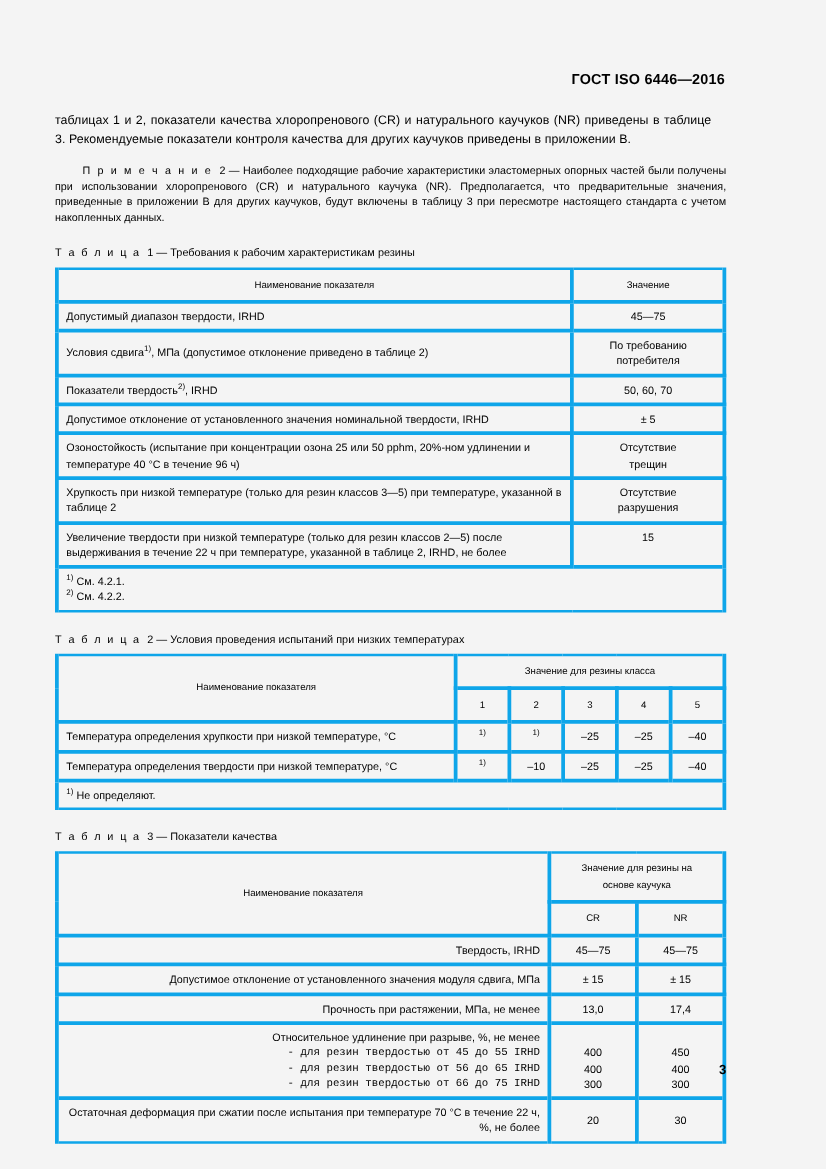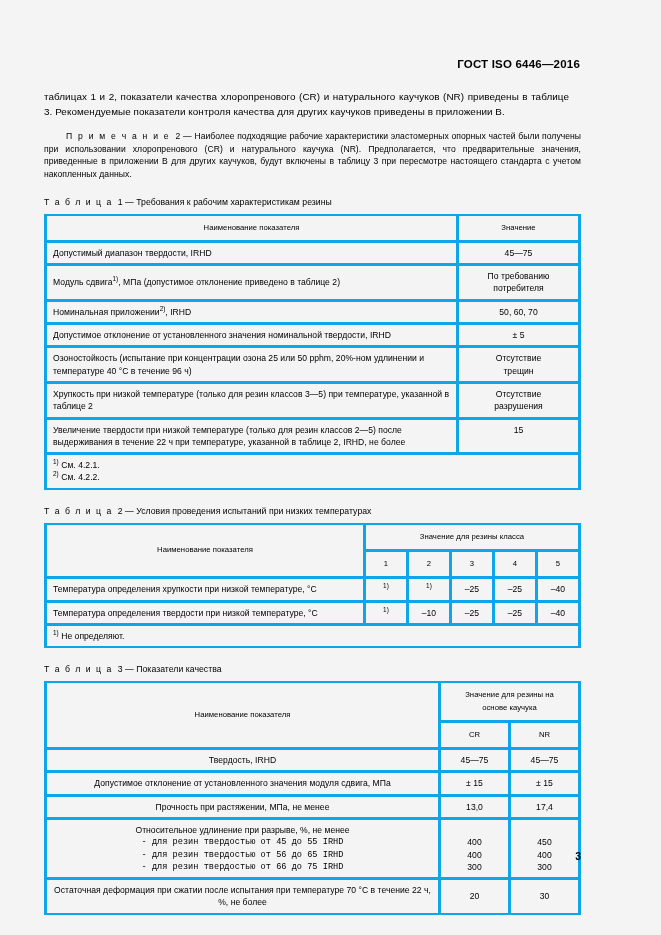--- a/index.html
+++ b/index.html
@@ -91,21 +91,21 @@
     line-height: 0;
   }
   td.footnote-cell {
     padding: 5px 6px 6px 34px;
     font-size: 8.2px;
     line-height: 11.6px;
   }
   td.footnote-cell .fn-line { display: block; white-space: nowrap; }
   .multi-line { display: block; }
   .sub-list { display: block; font-family: Liberation Mono, monospace; }
-  .t3-indicator { text-align: center; }
+  .t3-indicator { text-align: right; }
   .t3-val-col { width: 70px; }
   .t2-class-col { width: 43px; }
   .t1-value-col { width: 122px; }
   .page-number {
     position: absolute;
     right: 80px;
     bottom: 73px;
     font-size: 10.5px;
     font-weight: bold;
   }
@@ -141,29 +141,29 @@
         <th class="pad-top-head">Наименование показателя</th>
         <th class="pad-top-head">Значение</th>
       </tr>
 
       <tr class="thick-bottom">
         <td>Допустимый диапазон твердости, IRHD</td>
         <td class="val">45—75</td>
       </tr>
 
       <tr>
-        <td><span>Модуль сдвига</span><sup>1)</sup><span>, МПа (допустимое отклонение приведено в таблице 2)</span></td>
+        <td><span>Условия сдвига</span><sup>1)</sup><span>, МПа (допустимое отклонение приведено в таблице 2)</span></td>
         <td class="val">
           <span class="multi-line">По требованию</span>
           <span class="multi-line">потребителя</span>
         </td>
       </tr>
 
       <tr>
-        <td><span>Номинальная приложении</span><sup>2)</sup><span>, IRHD</span></td>
+        <td><span>Показатели твердость</span><sup>2)</sup><span>, IRHD</span></td>
         <td class="val">50, 60, 70</td>
       </tr>
 
       <tr>
         <td>Допустимое отклонение от установленного значения номинальной твердости, IRHD</td>
         <td class="val">± 5</td>
       </tr>
 
       <tr>
         <td class="vtop">Озоностойкость (испытание при концентрации озона 25 или  50 pphm, 20%-ном удлинении и температуре 40 °С в течение 96 ч)</td>

